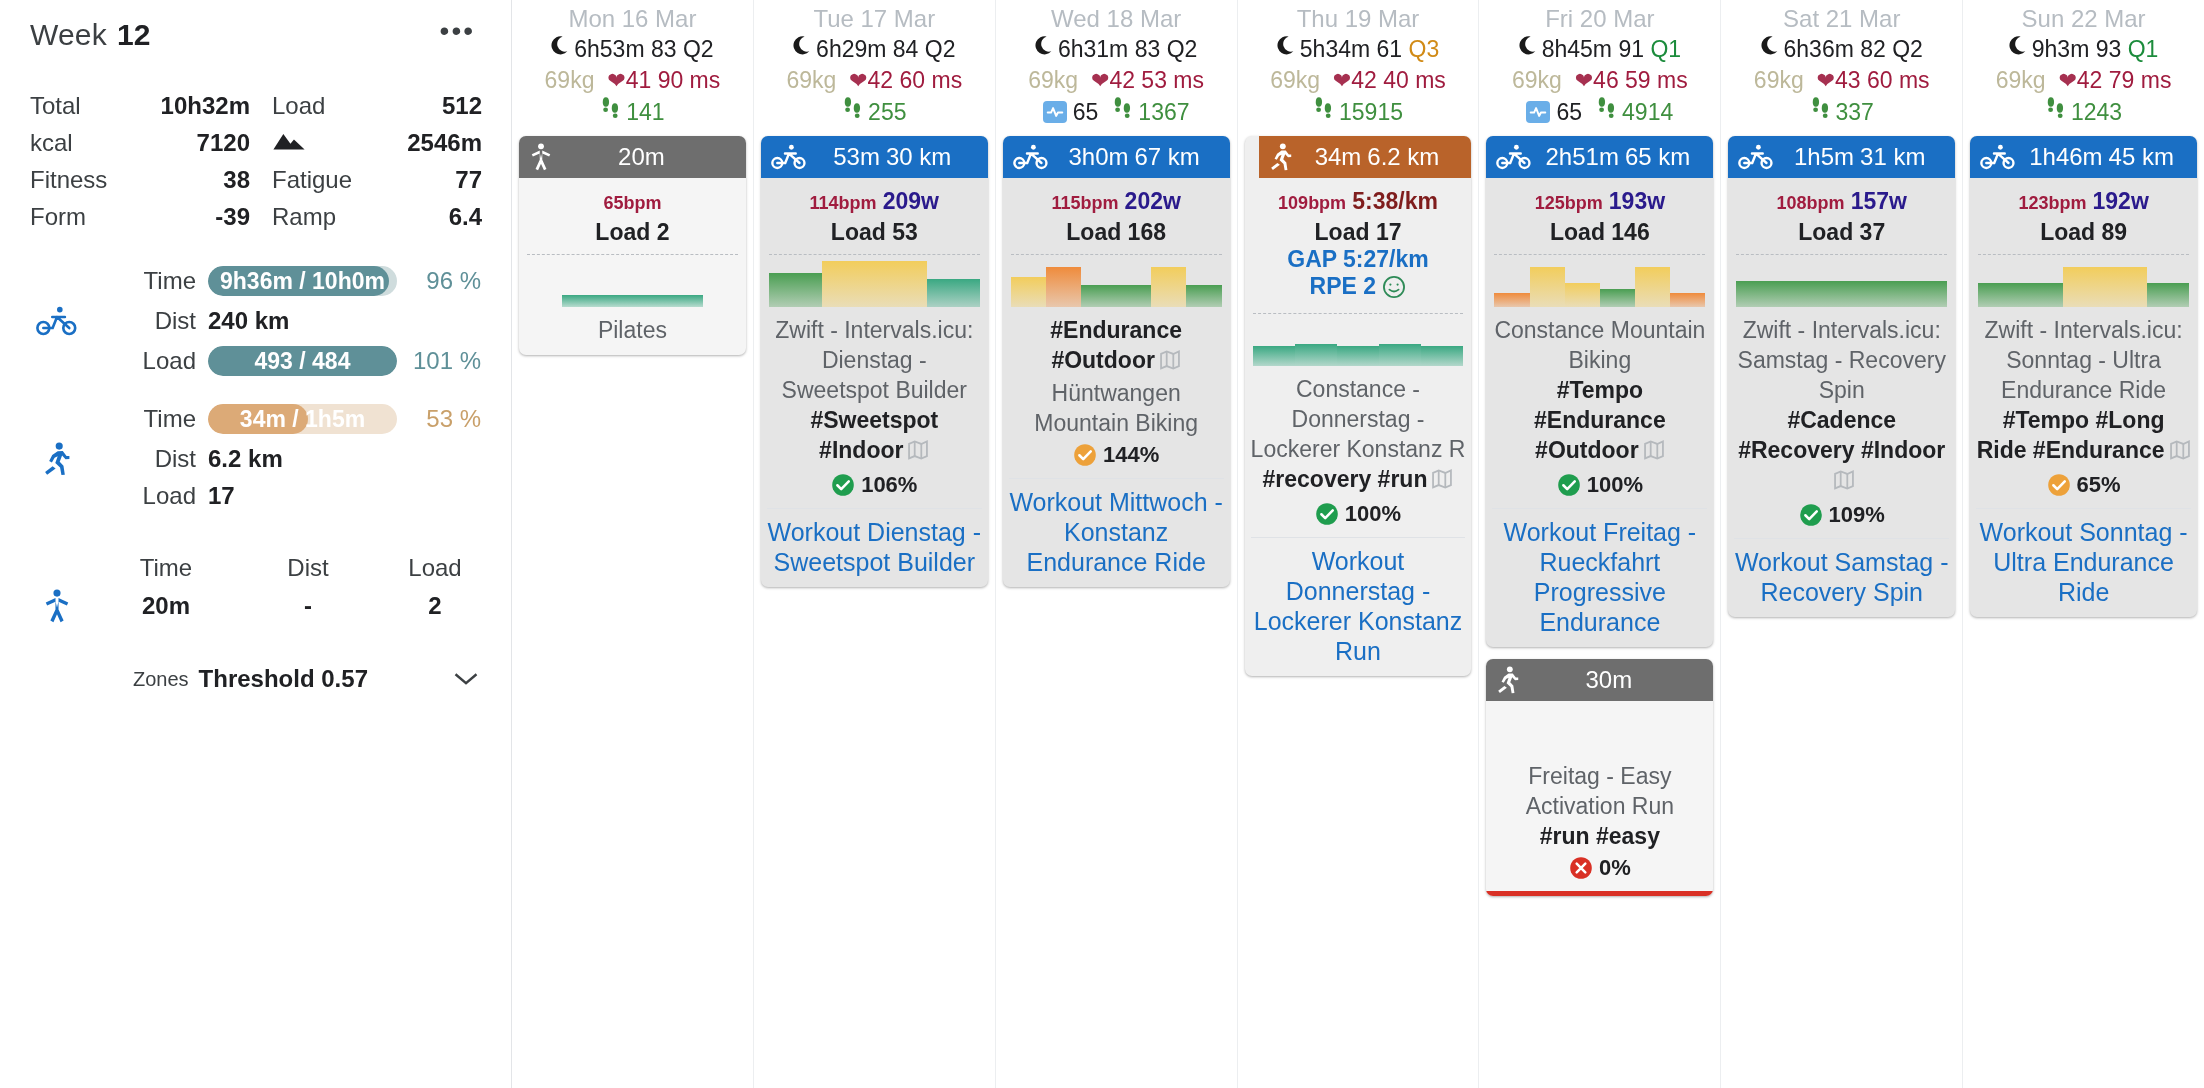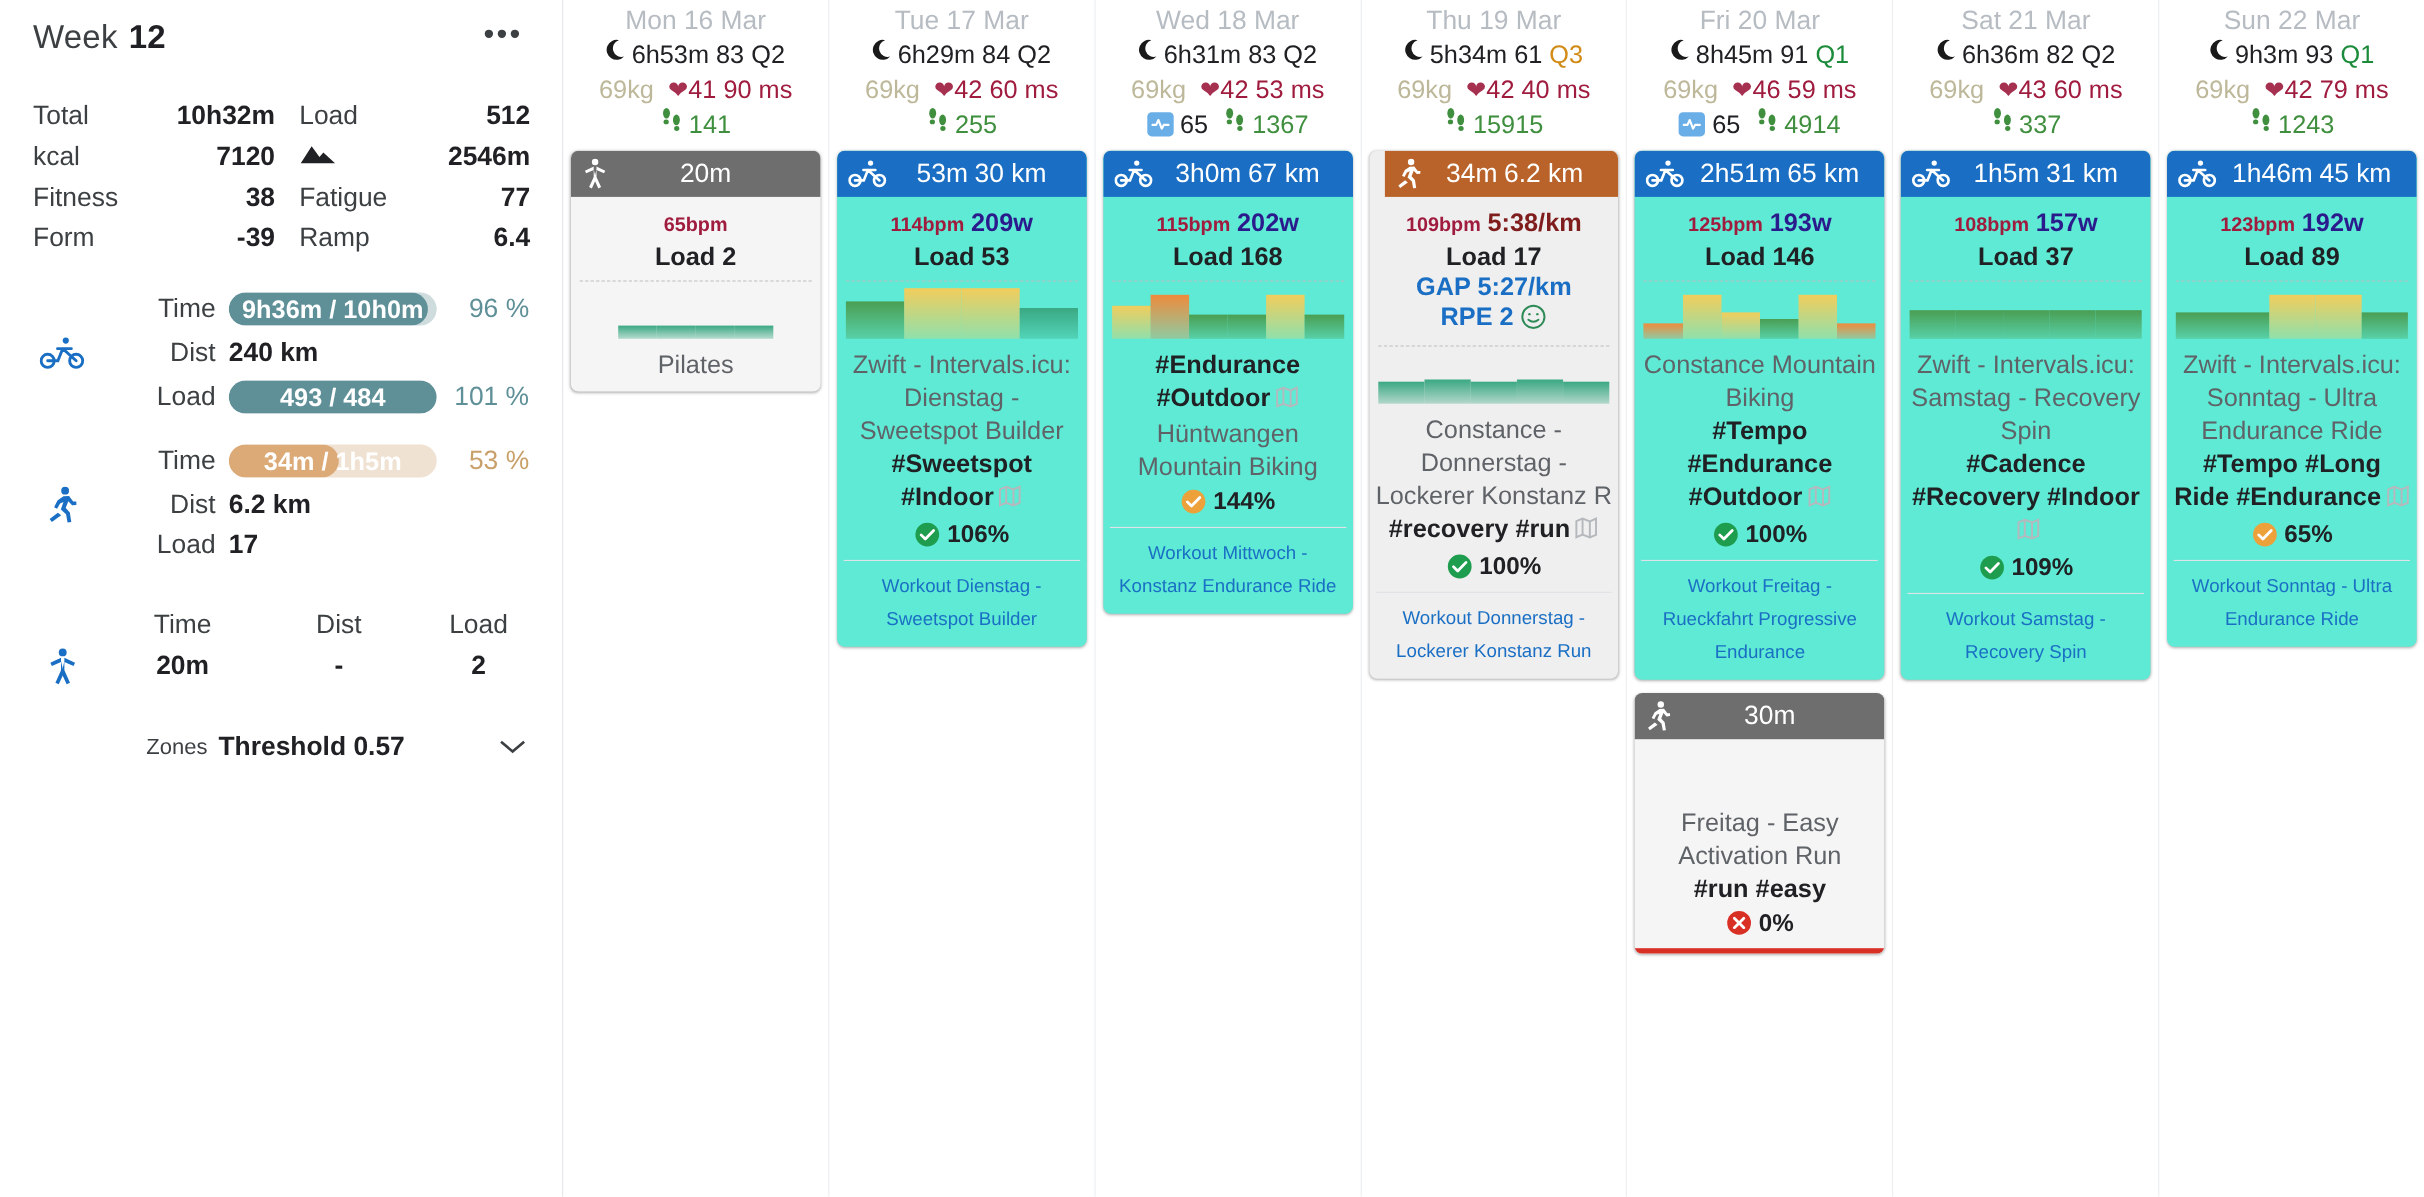--- a/index.html
+++ b/index.html
@@ -99,21 +99,21 @@
   .fitbadge {
     display: inline-flex; align-items: center; justify-content: center;
     width: 24px; height: 22px; background: #6aaee8; border-radius: 4px; margin-right: 2px;
   }
   .fitval { color: #202124; margin-right: 10px; }
 
   .cards { margin-top: 8px; display: flex; flex-direction: column; gap: 12px; }
 
   .card {
     border-radius: 7px;
-    background: #5eead4;
+    background: #e5e5e5;
     box-shadow: 0 1px 3px rgba(0,0,0,.22), 0 1px 2px rgba(0,0,0,.10);
     overflow: hidden;
     font-size: 22px;
     color: #5f6368;
     text-align: center;
   }
   .card.grey { background: #f5f5f5; }
   .card.highlight { background: #efefef; }
   .card-hdr {
     display: flex; align-items: center; justify-content: space-between;
@@ -143,21 +143,21 @@
 
   .desc { line-height: 30px; font-size: 23px; color: #5f6368; }
   .desc b { color: #202124; font-weight: 700; }
   .mapico { display:inline-block; vertical-align:-3px; margin-left:4px; }
 
   .compl { margin-top: 4px; font-size: 22px; display: flex; align-items: center; justify-content: center; gap: 6px; }
   .chk { display: inline-flex; }
   .compl .val { color: #202124; font-weight: 700; }
 
   .wo-block { border-top: 1px solid #dfe2e6; margin-top: 10px; padding-top: 8px; }
-  .wo-link { color: #1a6fc4; font-size: 17px; line-height: 30px; cursor: pointer; }
+  .wo-link { color: #1a6fc4; font-size: 25px; line-height: 30px; cursor: pointer; }
 
   .redfoot { height: 5px; background: #d93025; }
 </style>
 </head>
 <body>
 
 <div class="app">
 
   <div class="sidebar">
     <div class="wk-head">

